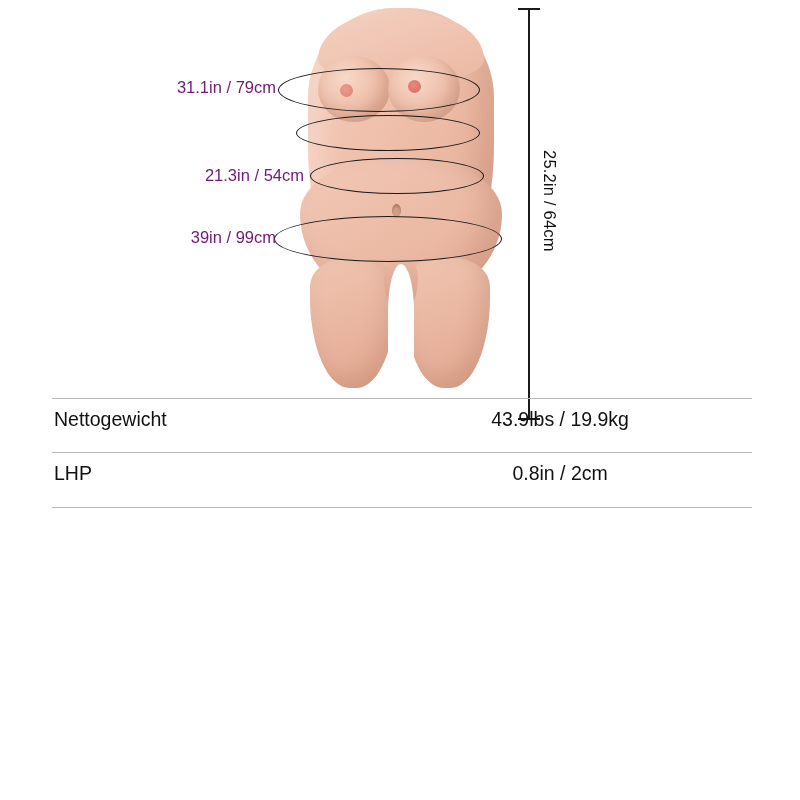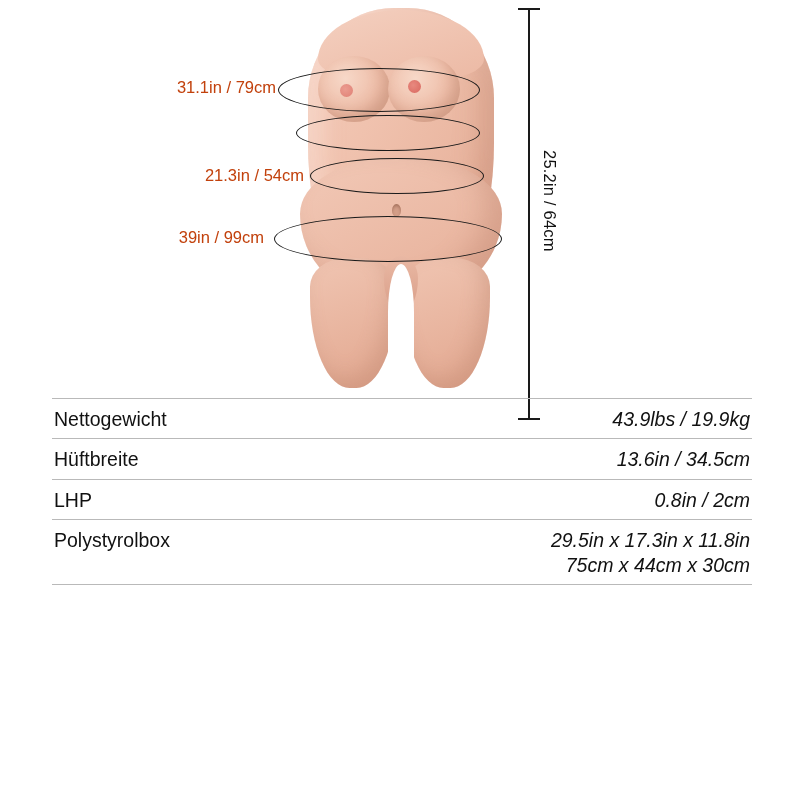--- a/index.html
+++ b/index.html
@@ -140,21 +140,21 @@
     position: absolute;
     border: 1.6px solid #1a1a1a;
     border-radius: 50%;
     background: transparent;
   }
 
   
   .measure-label {
     position: absolute;
     font-size: 16.5px;
-    color: #c2410c;
+    color: #701a75;
     white-space: nowrap;
     text-align: right;
   }
 
   
   .v-bracket {
     position: absolute;
     left: 528px;
     top: 8px;
     width: 2px;
@@ -189,28 +189,28 @@
     width: 700px;
     border-collapse: collapse;
   }
   .spec-table tr {
     border-bottom: 1px solid #b9b9b9;
   }
   .spec-table tr.first {
     border-top: 1px solid #b9b9b9;
   }
   .spec-table td {
-    padding: 8px 2px 7px 2px;
+    padding: 8px 2px 21px 2px;
     font-size: 19.5px;
     color: #111;
     vertical-align: top;
     line-height: 1.25;
   }
   .spec-table td.label { text-align: left; }
-  .spec-table td.value { text-align: right; font-style: italic; }
+  .spec-table td.value { text-align: center; }
   .value .line2 { display: block; }
 </style>
 </head>
 <body>
 
 <div class="page">
 
   <div class="figure-area">
 
     <div class="torso">
@@ -229,45 +229,34 @@
       <div class="gap"></div>
     </div>
 
     <div class="measure-ellipse" style="left:278px; top:68px; width:200px; height:42px;"></div>
     <div class="measure-ellipse" style="left:296px; top:115px; width:182px; height:34px;"></div>
     <div class="measure-ellipse" style="left:310px; top:158px; width:172px; height:34px;"></div>
     <div class="measure-ellipse" style="left:274px; top:216px; width:226px; height:44px;"></div>
 
     <div class="measure-label" style="left:136px; top:78px; width:140px;">31.1in / 79cm</div>
     <div class="measure-label" style="left:164px; top:166px; width:140px;">21.3in / 54cm</div>
-    <div class="measure-label" style="left:124px; top:228px; width:140px;">39in / 99cm</div>
+    <div class="measure-label" style="left:136px; top:228px; width:140px;">39in / 99cm</div>
 
     <div class="v-bracket"></div>
     <div class="v-cap top"></div>
     <div class="v-cap bottom"></div>
     <div class="v-label">25.2in / 64cm</div>
   </div>
 
   <table class="spec-table">
     <tbody>
       <tr class="first">
         <td class="label">Nettogewicht</td>
         <td class="value">43.9lbs / 19.9kg</td>
       </tr>
       <tr>
-        <td class="label">Hüftbreite</td>
-        <td class="value">13.6in / 34.5cm</td>
-      </tr>
-      <tr>
         <td class="label">LHP</td>
         <td class="value">0.8in / 2cm</td>
       </tr>
-      <tr>
-        <td class="label">Polystyrolbox</td>
-        <td class="value">
-          <span>29.5in x 17.3in x 11.8in</span>
-          <span class="line2">75cm x 44cm x 30cm</span>
-        </td>
-      </tr>
     </tbody>
   </table>
 
 </div>
 
 </body></html>

